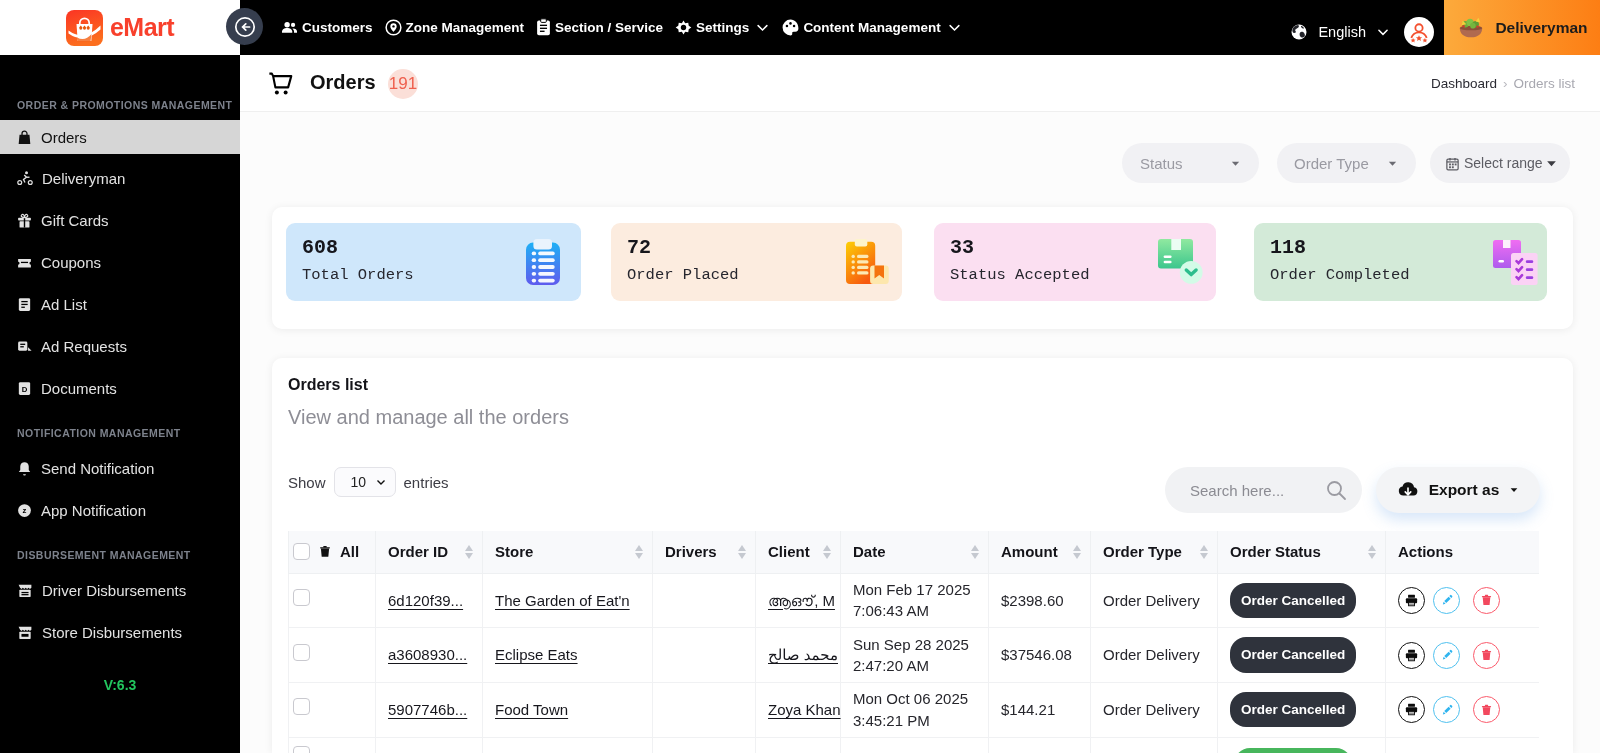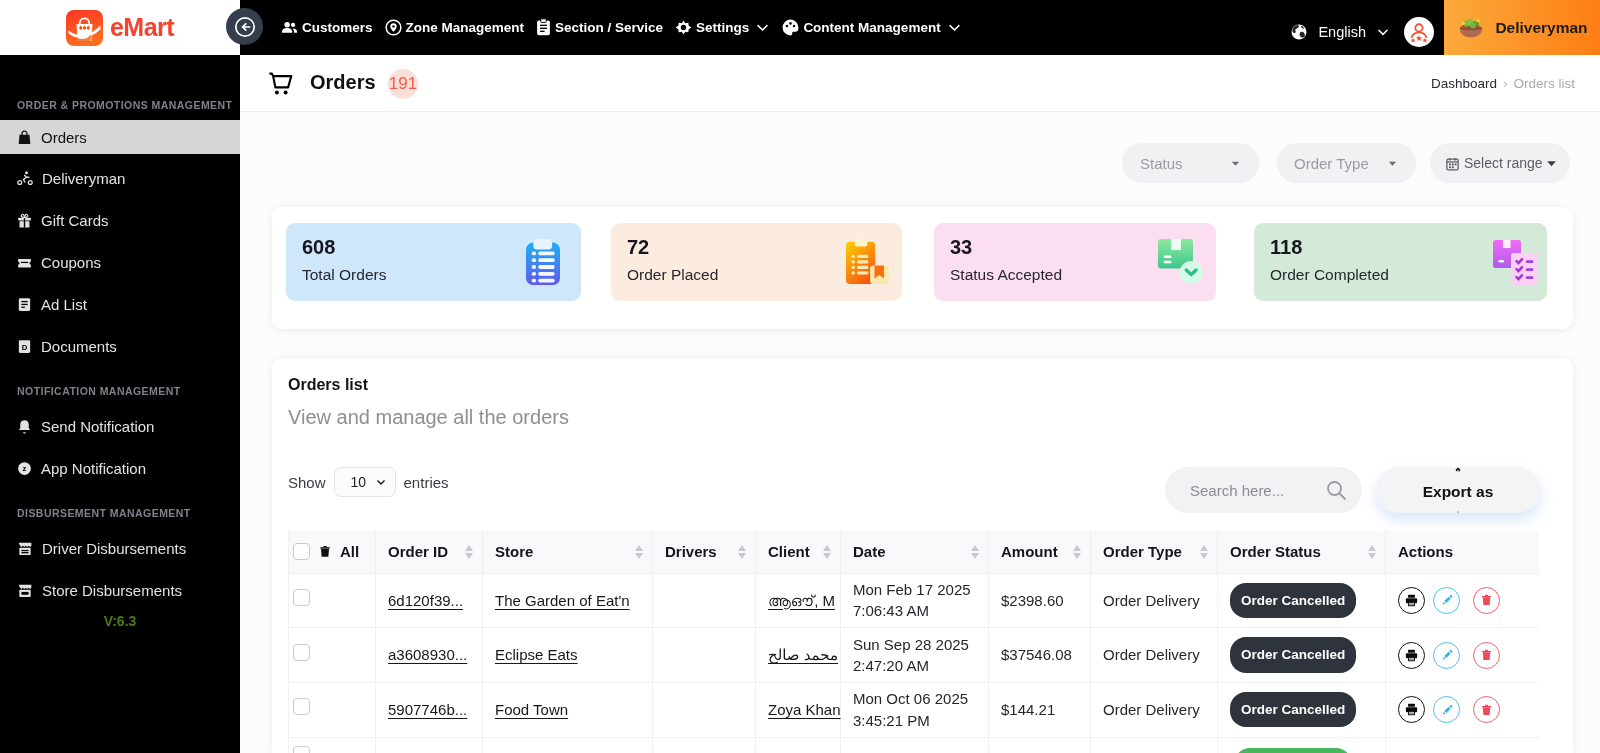--- a/index.html
+++ b/index.html
@@ -15,45 +15,45 @@
 .navright { position:absolute; right:166px; top:0; height:63px; display:flex; align-items:center; gap:10px; color:#fff; }
 #restblock { position:absolute; right:0; top:0; width:156px; height:55px; background:linear-gradient(90deg,#fcaa3c,#fd7e14); display:flex; align-items:center; justify-content:center; gap:9px; }
 #restblock span { font-size:15.5px; font-weight:bold; color:#1c1c1c; }
 
 #sidebar { position:absolute; top:55px; left:0; width:240px; height:698px; background:#000; color:#e8e8e8; }
 .sechead { color:#7d828c; font-size:10.5px; font-weight:bold; letter-spacing:0.45px; padding:0 17px; margin:14px 0 4px; height:20px; line-height:20px; white-space:nowrap; }
 .sechead.first { margin-top:40px; }
 .sitem { height:42px; display:flex; align-items:center; gap:8px; padding:0 16px; font-size:15px; color:#e2e2e2; }
 .sitem.active { background:#d6d6d6; color:#111; height:34px; margin:5px 0 3px; }
 .sitem svg { flex:0 0 auto; }
-#version { text-align:center; color:#4d7c0f; font-weight:bold; font-size:14px; margin-top:2px; }
+#version { text-align:center; color:#22c55e; font-weight:bold; font-size:14px; margin-top:24px; }
 
 #main { position:absolute; top:55px; left:240px; width:1360px; height:698px; background:#fcfcfc; }
 #pagehead { position:absolute; top:0; left:0; width:1360px; height:57px; background:#fff; border-bottom:1px solid #efefef; }
 #pagehead .title { position:absolute; left:70px; top:16px; font-size:20px; font-weight:bold; color:#111; }
 #badge191 { position:absolute; left:148px; top:14px; width:30px; height:30px; border-radius:50%; background:#fbdfd8; color:#ef604e; font-size:17px; display:flex; align-items:center; justify-content:center; }
 .crumb { position:absolute; right:25px; top:21px; font-size:13.5px; color:#2b2b33; }
 .crumb .sep { color:#b9b9bf; margin:0 6px; }
 .crumb .muted { color:#a8a8b0; }
 
 .pill { position:absolute; height:40px; border-radius:20px; background:#f1f1f4; display:flex; align-items:center; font-size:15px; color:#9a9aa2; }
 
-#statcard { position:absolute; left:32px; top:152px; width:1301px; height:122px; background:#fff; border-radius:10px; box-shadow:0 1px 8px rgba(0,0,0,0.07); }
+#statcard { position:absolute; left:32px; top:152px; width:1301px; height:122px; background:#fff; border-radius:10px; box-shadow:0 1px 8px rgba(0,0,0,0.07);font-family:Liberation Mono, monospace; }
 .scard { position:absolute; top:16px; width:295px; height:78px; border-radius:9px; }
 .scard .num { position:absolute; left:16px; top:13px; font-size:20px; font-weight:bold; color:#16161c; }
 .scard .lbl { position:absolute; left:16px; top:43px; font-size:15.5px; color:#26262e; }
 .scard svg { position:absolute; }
 
 #listcard { position:absolute; left:32px; top:303px; width:1301px; height:395px; background:#fff; border-radius:10px 10px 0 0; box-shadow:0 1px 8px rgba(0,0,0,0.07); }
 #listcard h3 { position:absolute; left:16px; top:18px; font-size:16px; font-weight:bold; color:#141419; }
 #listcard .sub { position:absolute; left:16px; top:48px; font-size:20px; color:#8e8e96; }
 .showrow { position:absolute; left:16px; top:109px; font-size:15px; color:#3c3c44; display:flex; align-items:center; gap:8px; }
 .showsel { width:62px; height:30px; border:1px solid #e3e3e8; border-radius:7px; background:#fbfbfd; font-size:14px; color:#222; display:flex; align-items:center; justify-content:space-between; padding:0 8px 0 16px; }
 #searchbox { position:absolute; right:211px; top:109px; width:197px; height:46px; border-radius:23px; background:#f1f2f4; color:#8b8b92; font-size:15px; display:flex; align-items:center; padding:0 14px 0 25px; justify-content:space-between; }
-#exportbtn { position:absolute; right:33px; top:109px; width:164px; height:46px; border-radius:23px; background:#f3f4f6; box-shadow:0 7px 14px rgba(100,160,230,0.25); display:flex; align-items:center; justify-content:center; gap:10px; font-size:15.5px; font-weight:bold; color:#111;flex-direction:column; }
+#exportbtn { position:absolute; right:33px; top:109px; width:164px; height:46px; border-radius:23px; background:#f3f4f6; box-shadow:0 7px 14px rgba(100,160,230,0.25); display:flex; align-items:center; justify-content:center; gap:10px; font-size:15.5px; font-weight:bold; color:#111; }
 
 table { position:absolute; left:16px; top:173px; width:1250px; table-layout:fixed; border-collapse:collapse; font-size:15px; color:#26262c; }
 th:first-child, td:first-child { padding-left:4px; }
 th { background:#f8f9fb; font-weight:bold; color:#141419; text-align:left; height:42px; padding:0 12px; border:1px solid #eef0f2; border-top:none; position:relative; }
 td { height:54.7px; padding:0 12px; border:1px solid #f0f1f3; background:#fff; line-height:21.5px; }
 .sort { position:absolute; right:9px; top:50%; transform:translateY(-50%); display:flex; flex-direction:column; gap:1px; }
 .sort { gap:2px; } .sort i { width:0; height:0; border-left:4.5px solid transparent; border-right:4.5px solid transparent; display:block; }
 .sort .up { border-bottom:6.5px solid #c5c9d0; }
 .sort .dn { border-top:6.5px solid #c5c9d0; }
 .cb { width:17px; height:17px; border:1.5px solid #c9c9cf; border-radius:4px; background:#fff; display:inline-block; }
@@ -188,20 +188,26 @@
           <path d="M3 7h18v4a2 2 0 0 0 0 4v4H3v-4a2 2 0 0 0 0-4z"></path>
           <rect x="7" y="11" width="10" height="1.8" fill="#000"></rect>
         </svg>Coupons</div>
     <div class="sitem"><svg width="17" height="17" viewBox="0 0 24 24" fill="#e2e2e2">
           <rect x="4" y="3" width="16" height="18" rx="2"></rect>
           <rect x="7.5" y="7" width="9" height="1.8" fill="#000"></rect>
           <rect x="7.5" y="11" width="9" height="1.8" fill="#000"></rect>
           <rect x="7.5" y="15" width="5" height="1.8" fill="#000"></rect>
         </svg>Ad List</div>
     <div class="sitem"><svg width="17" height="17" viewBox="0 0 24 24" fill="#e2e2e2">
+          <rect x="3" y="5" width="13" height="13" rx="2"></rect>
+          <path d="M17 13l5 5h-5z"></path>
+          <rect x="6" y="8" width="7" height="1.8" fill="#000"></rect>
+          <rect x="6" y="11.5" width="5" height="1.8" fill="#000"></rect>
+        </svg>Ad Requests</div>
+    <div class="sitem"><svg width="17" height="17" viewBox="0 0 24 24" fill="#e2e2e2">
           <rect x="4" y="3" width="16" height="18" rx="2"></rect>
           <text x="12" y="16.5" font-size="11" font-weight="bold" fill="#000" text-anchor="middle">D</text>
         </svg>Documents</div>
     <div class="sechead">NOTIFICATION MANAGEMENT</div>
     <div class="sitem"><svg width="17" height="17" viewBox="0 0 24 24" fill="#e2e2e2">
           <path d="M12 3a6 6 0 0 1 6 6v5l2 3H4l2-3V9a6 6 0 0 1 6-6z"></path>
           <path d="M10 20a2 2 0 0 0 4 0z"></path>
         </svg>Send Notification</div>
     <div class="sitem"><svg width="17" height="17" viewBox="0 0 24 24" fill="#e2e2e2">
           <circle cx="12" cy="12" r="9"></circle>

